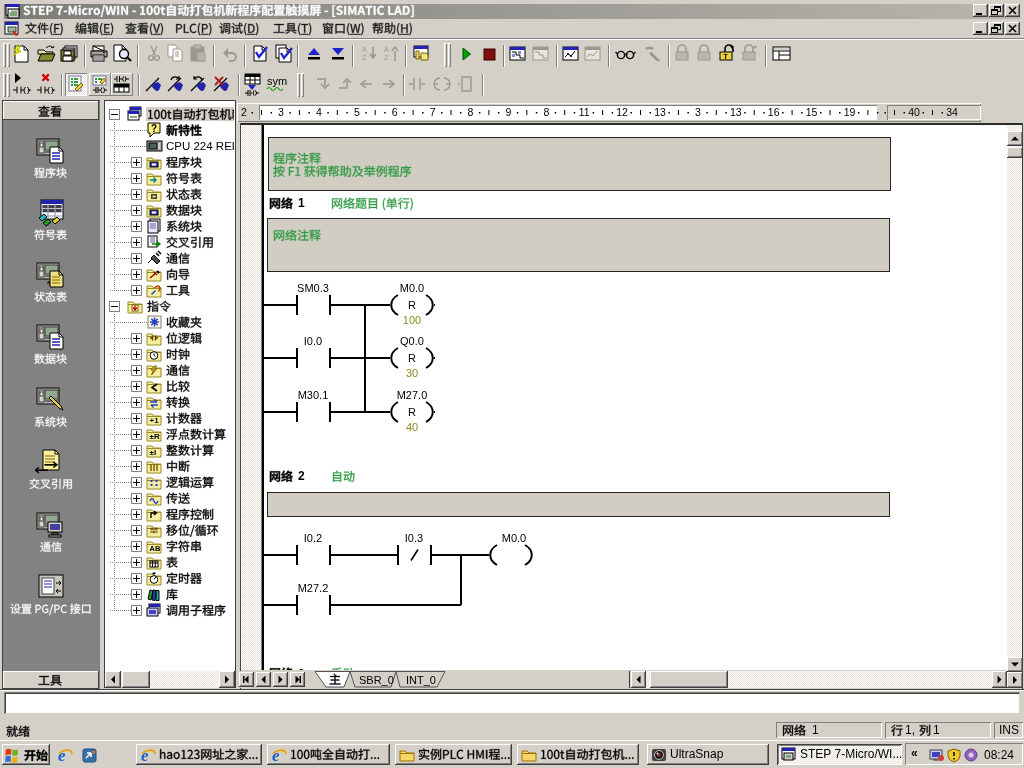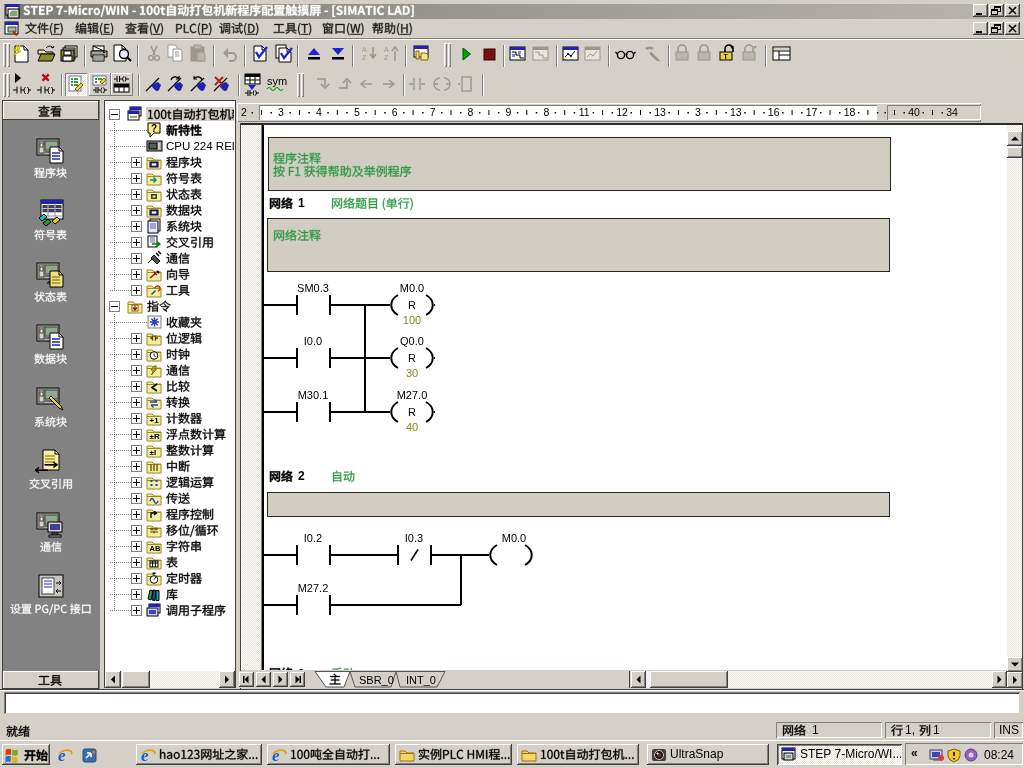--- a/index.html
+++ b/index.html
@@ -1057,22 +1057,22 @@
 <div class="ab" style="left:425.6px;top:106px;width:14px;text-align:center;font-size:10.5px;color:#000">7</div>
 <div class="ab" style="left:463.5px;top:106px;width:14px;text-align:center;font-size:10.5px;color:#000">8</div>
 <div class="ab" style="left:501.4px;top:106px;width:14px;text-align:center;font-size:10.5px;color:#000">9</div>
 <div class="ab" style="left:539.3px;top:106px;width:14px;text-align:center;font-size:10.5px;color:#000">8</div>
 <div class="ab" style="left:577.2px;top:106px;width:14px;text-align:center;font-size:10.5px;color:#000">11</div>
 <div class="ab" style="left:615.0999999999999px;top:106px;width:14px;text-align:center;font-size:10.5px;color:#000">12</div>
 <div class="ab" style="left:653.0px;top:106px;width:14px;text-align:center;font-size:10.5px;color:#000">13</div>
 <div class="ab" style="left:690.9px;top:106px;width:14px;text-align:center;font-size:10.5px;color:#000">3</div>
 <div class="ab" style="left:728.8px;top:106px;width:14px;text-align:center;font-size:10.5px;color:#000">13</div>
 <div class="ab" style="left:766.7px;top:106px;width:14px;text-align:center;font-size:10.5px;color:#000">16</div>
-<div class="ab" style="left:804.6px;top:106px;width:14px;text-align:center;font-size:10.5px;color:#000">17</div>
-<div class="ab" style="left:842.5px;top:106px;width:14px;text-align:center;font-size:10.5px;color:#000">18</div>
+<div class="ab" style="left:804.6px;top:106px;width:14px;text-align:center;font-size:10.5px;color:#000">15</div>
+<div class="ab" style="left:842.5px;top:106px;width:14px;text-align:center;font-size:10.5px;color:#000">19</div>
 <div class="ab" style="left:907px;top:106px;width:14px;text-align:center;font-size:10.5px;color:#000">40</div>
 <div class="ab" style="left:945px;top:106px;width:14px;text-align:center;font-size:10.5px;color:#000">34</div>
 <svg class="ab" style="left:0px;top:105px" width="1024" height="15" viewBox="0 0 1024 15">
     <rect x="261.0" y="5" width="1" height="5" fill="#000"></rect>
     <rect x="251.5" y="7" width="1.5" height="1.5" fill="#000"></rect>
     <rect x="270.5" y="7" width="1.5" height="1.5" fill="#000"></rect>
     <rect x="298.9" y="5" width="1" height="5" fill="#000"></rect>
     <rect x="289.4" y="7" width="1.5" height="1.5" fill="#000"></rect>
     <rect x="308.4" y="7" width="1.5" height="1.5" fill="#000"></rect>
     <rect x="336.8" y="5" width="1" height="5" fill="#000"></rect>

